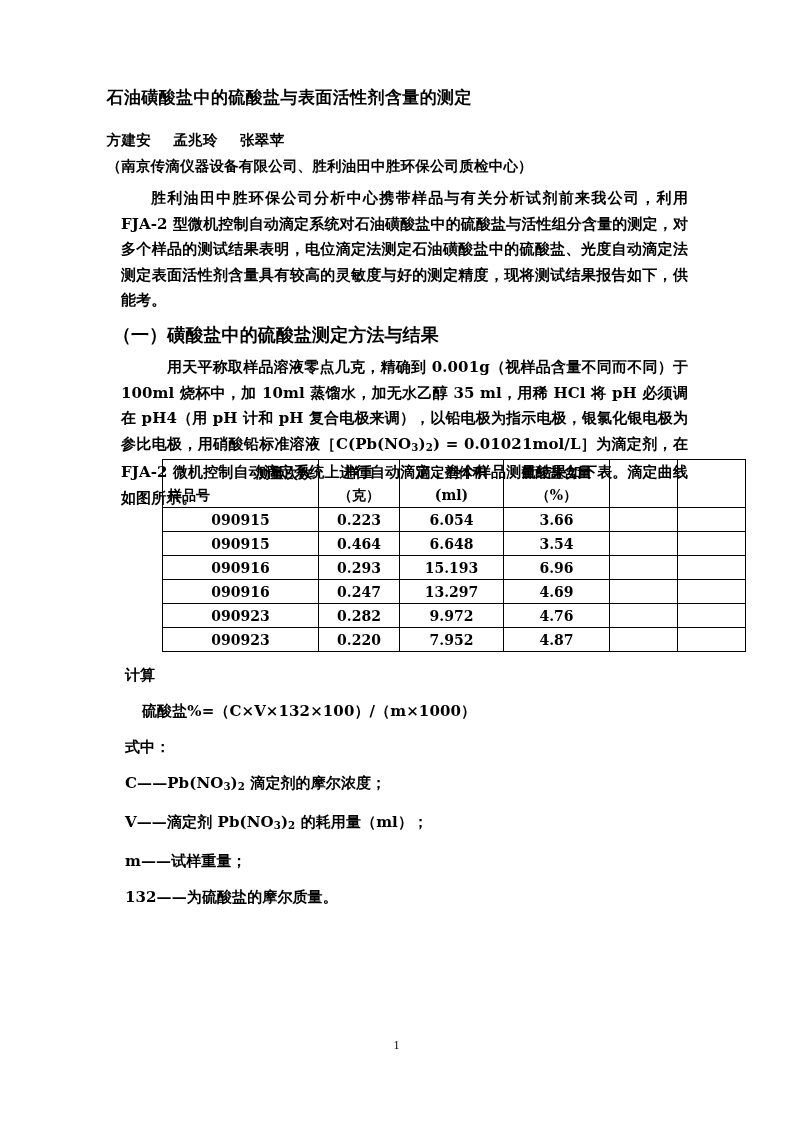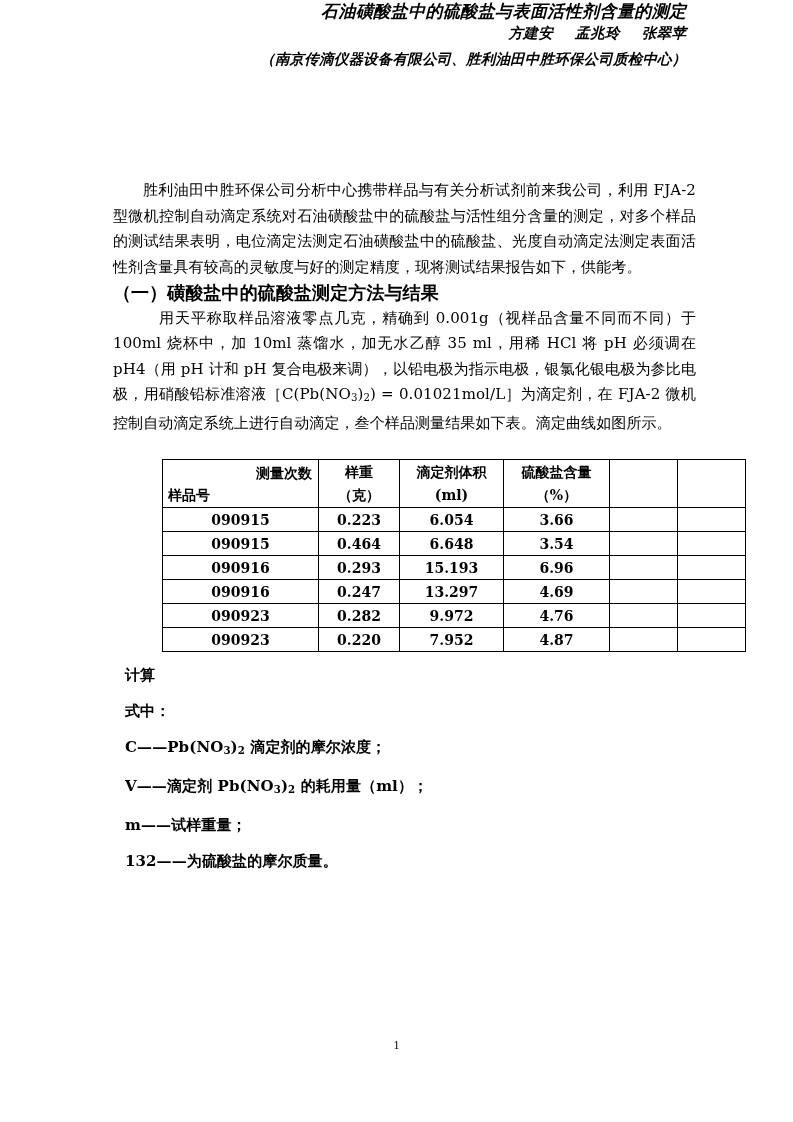--- a/index.html
+++ b/index.html
@@ -22,56 +22,56 @@
     width: 793px;
     height: 1122px;
     box-sizing: border-box;
     padding: 0;
   }
 
   
   .title-block {
     width: 580px;
     margin: 0 auto;
-    text-align: right;
-    font-style: italic;
+    padding-top: 86px;
+    text-align: left;
   }
   .doc-title {
     font-size: 17px;
     font-weight: bold;
     letter-spacing: 0.4px;
     line-height: 1.35;
     margin: 0;
   }
   .authors {
     font-size: 14.5px;
     font-weight: bold;
-    margin-top: 1px;
+    margin-top: 22px;
     letter-spacing: 0.4px;
   }
   .author-name { display: inline-block; }
   .author-gap { display: inline-block; width: 22px; }
   .affiliation {
     font-size: 14.5px;
     font-weight: bold;
     margin-top: 7px;
     letter-spacing: 0.2px;
   }
 
   
   .body-wrap {
     position: absolute;
     left: 113px;
     top: 178px;
     width: 583px;
   }
   p.para {
-    margin: 0;
+    margin: 8px;
     font-size: 15px;
-    font-weight: normal;
+    font-weight: bold;
     line-height: 25.5px;
     text-align: justify;
     text-justify: inter-ideograph;
     letter-spacing: 0.1px;
   }
   p.para.indent2 { text-indent: 30px; }
   p.para.indent3 { text-indent: 46px; }
 
   .section-head {
     margin: 0;
@@ -281,20 +281,21 @@
           <td>4.87</td>
           <td class="empty-cell"></td>
           <td class="empty-cell"></td>
         </tr>
       </tbody>
     </table>
   </div>
 
   <div class="formula-wrap">
     <div class="formula-line">计算</div>
+    <div class="formula-line ind">硫酸盐%=（C×V×132×100）/（m×1000）</div>
     <div class="formula-line">式中：</div>
 
     <div class="formula-line"><span>C——Pb(NO</span><sub>3</sub><span>)</span><sub>2</sub><span> 滴定剂的摩尔浓度；</span></div>
 
     <div class="formula-line"><span>V——滴定剂 Pb(NO</span><sub>3</sub><span>)</span><sub>2</sub><span> 的耗用量（ml）；</span></div>
 
     <div class="formula-line">m——试样重量；</div>
     <div class="formula-line">132——为硫酸盐的摩尔质量。</div>
   </div>
 

